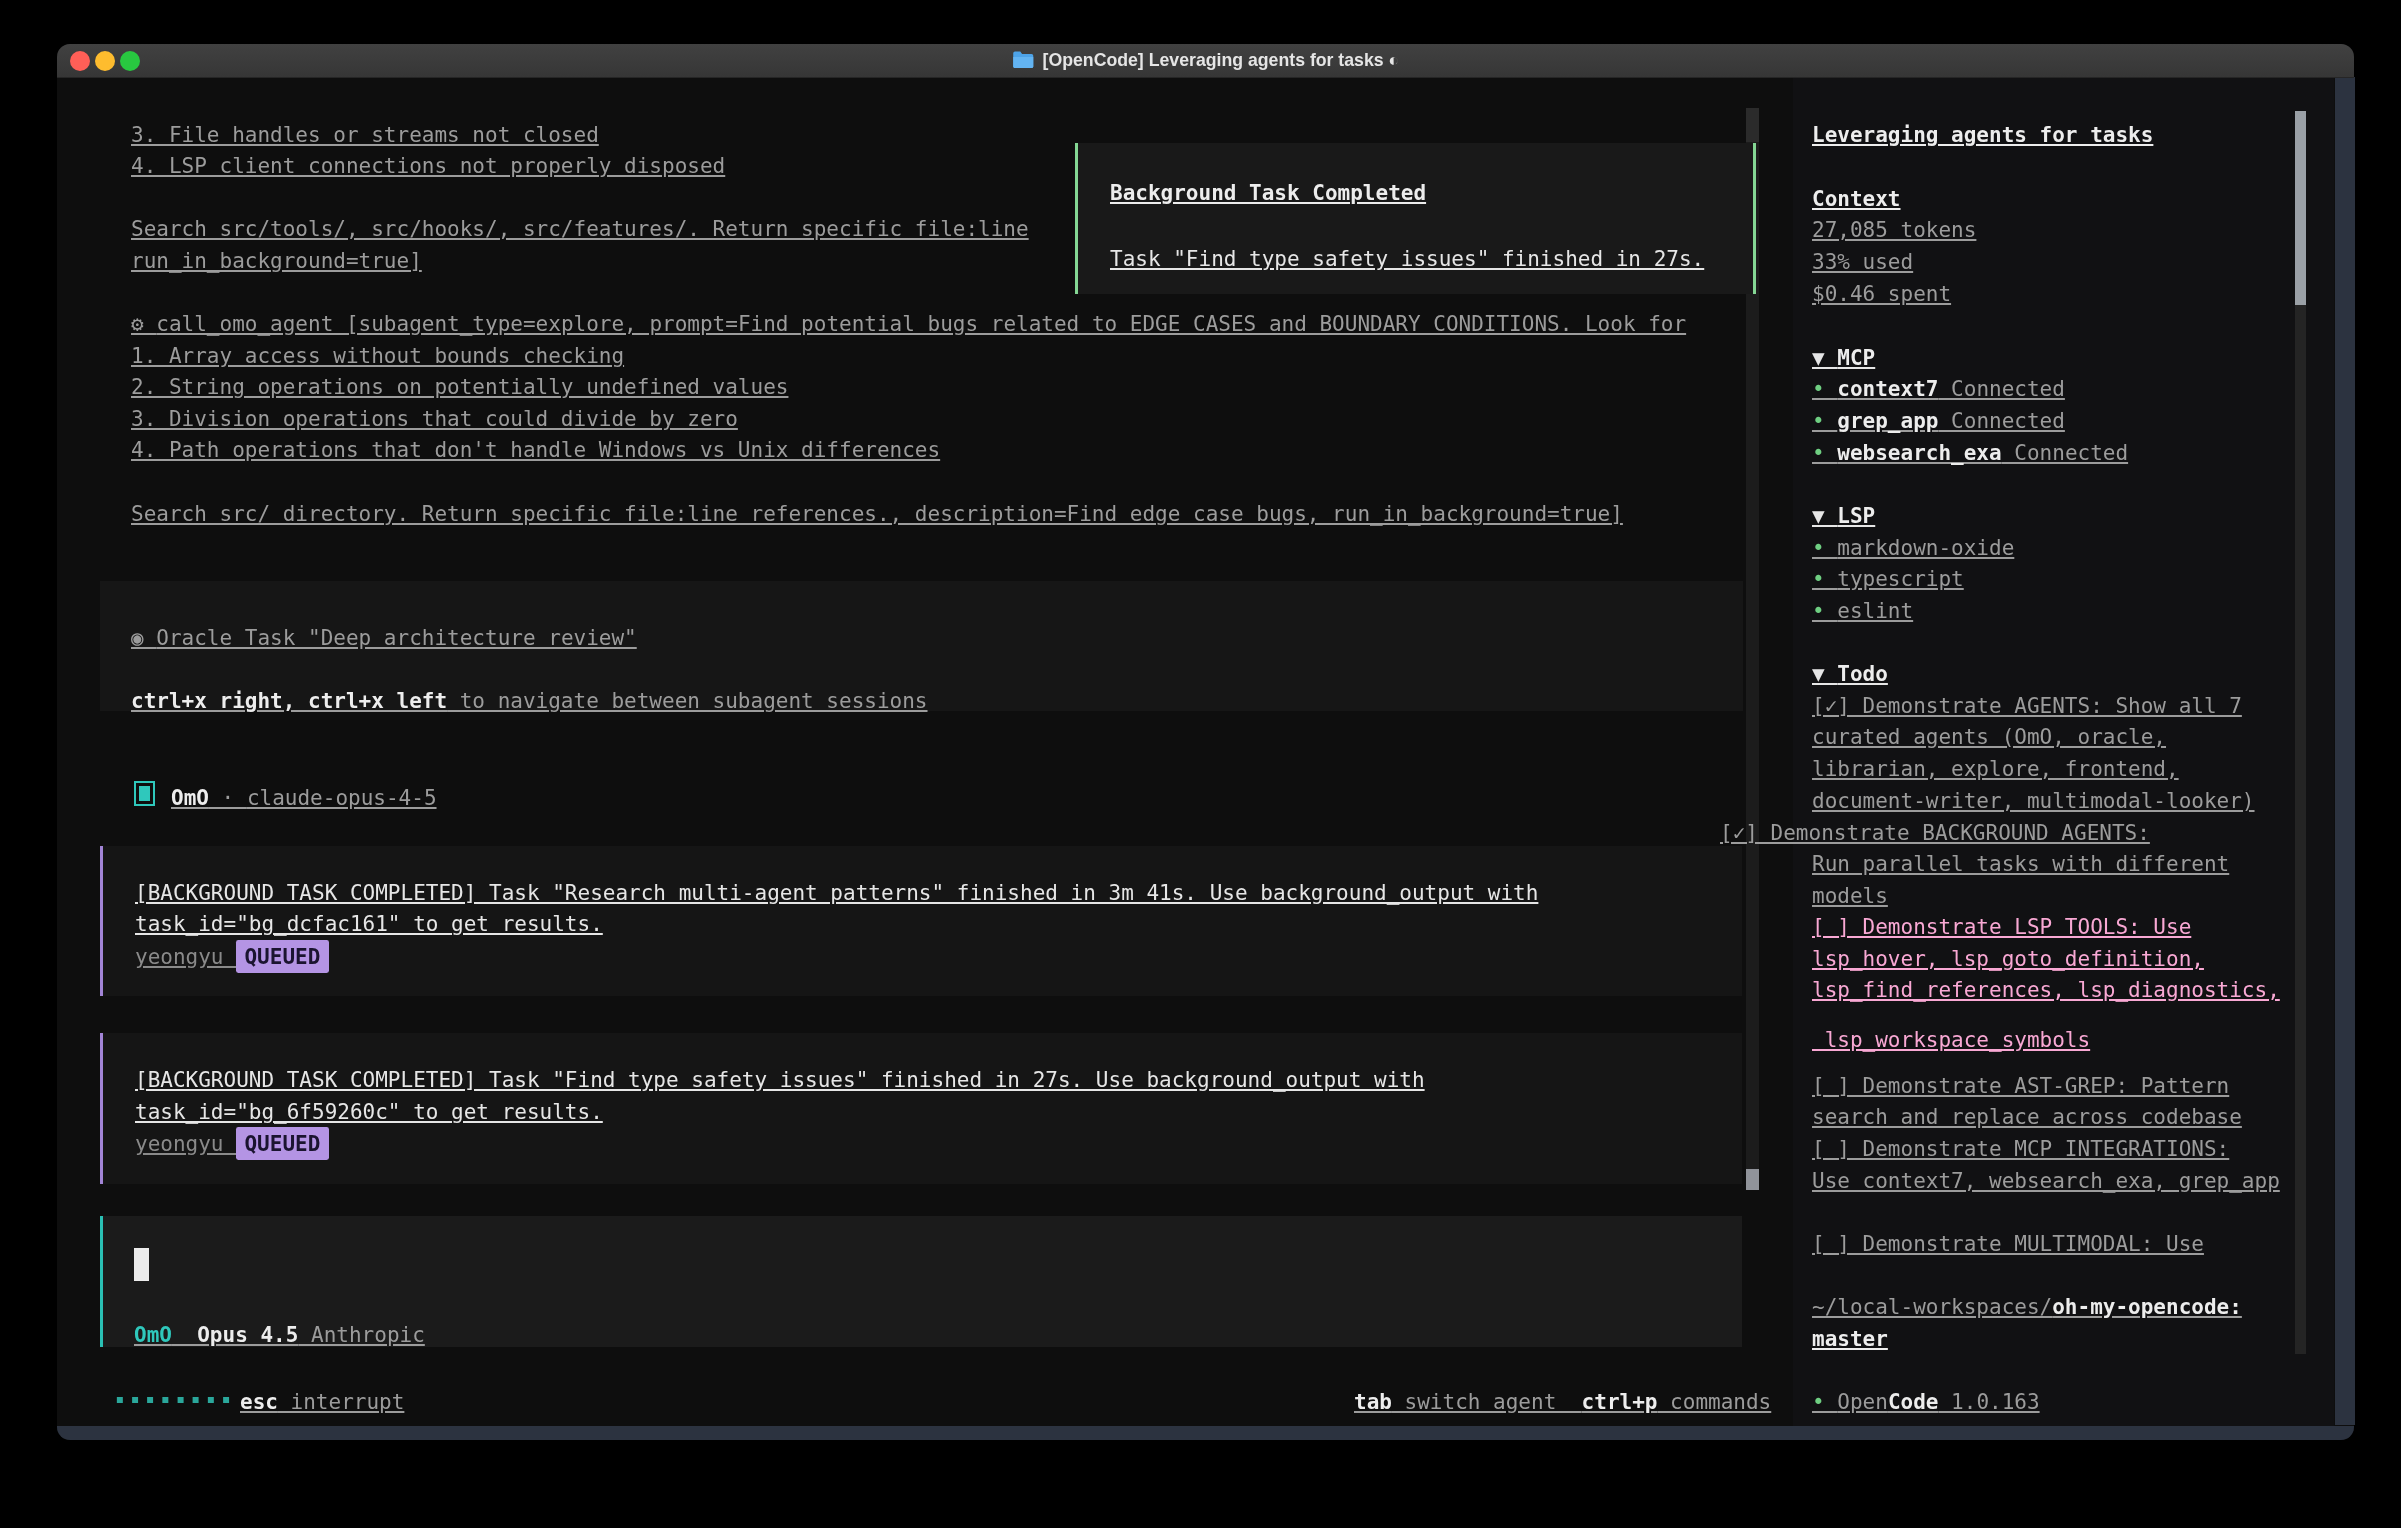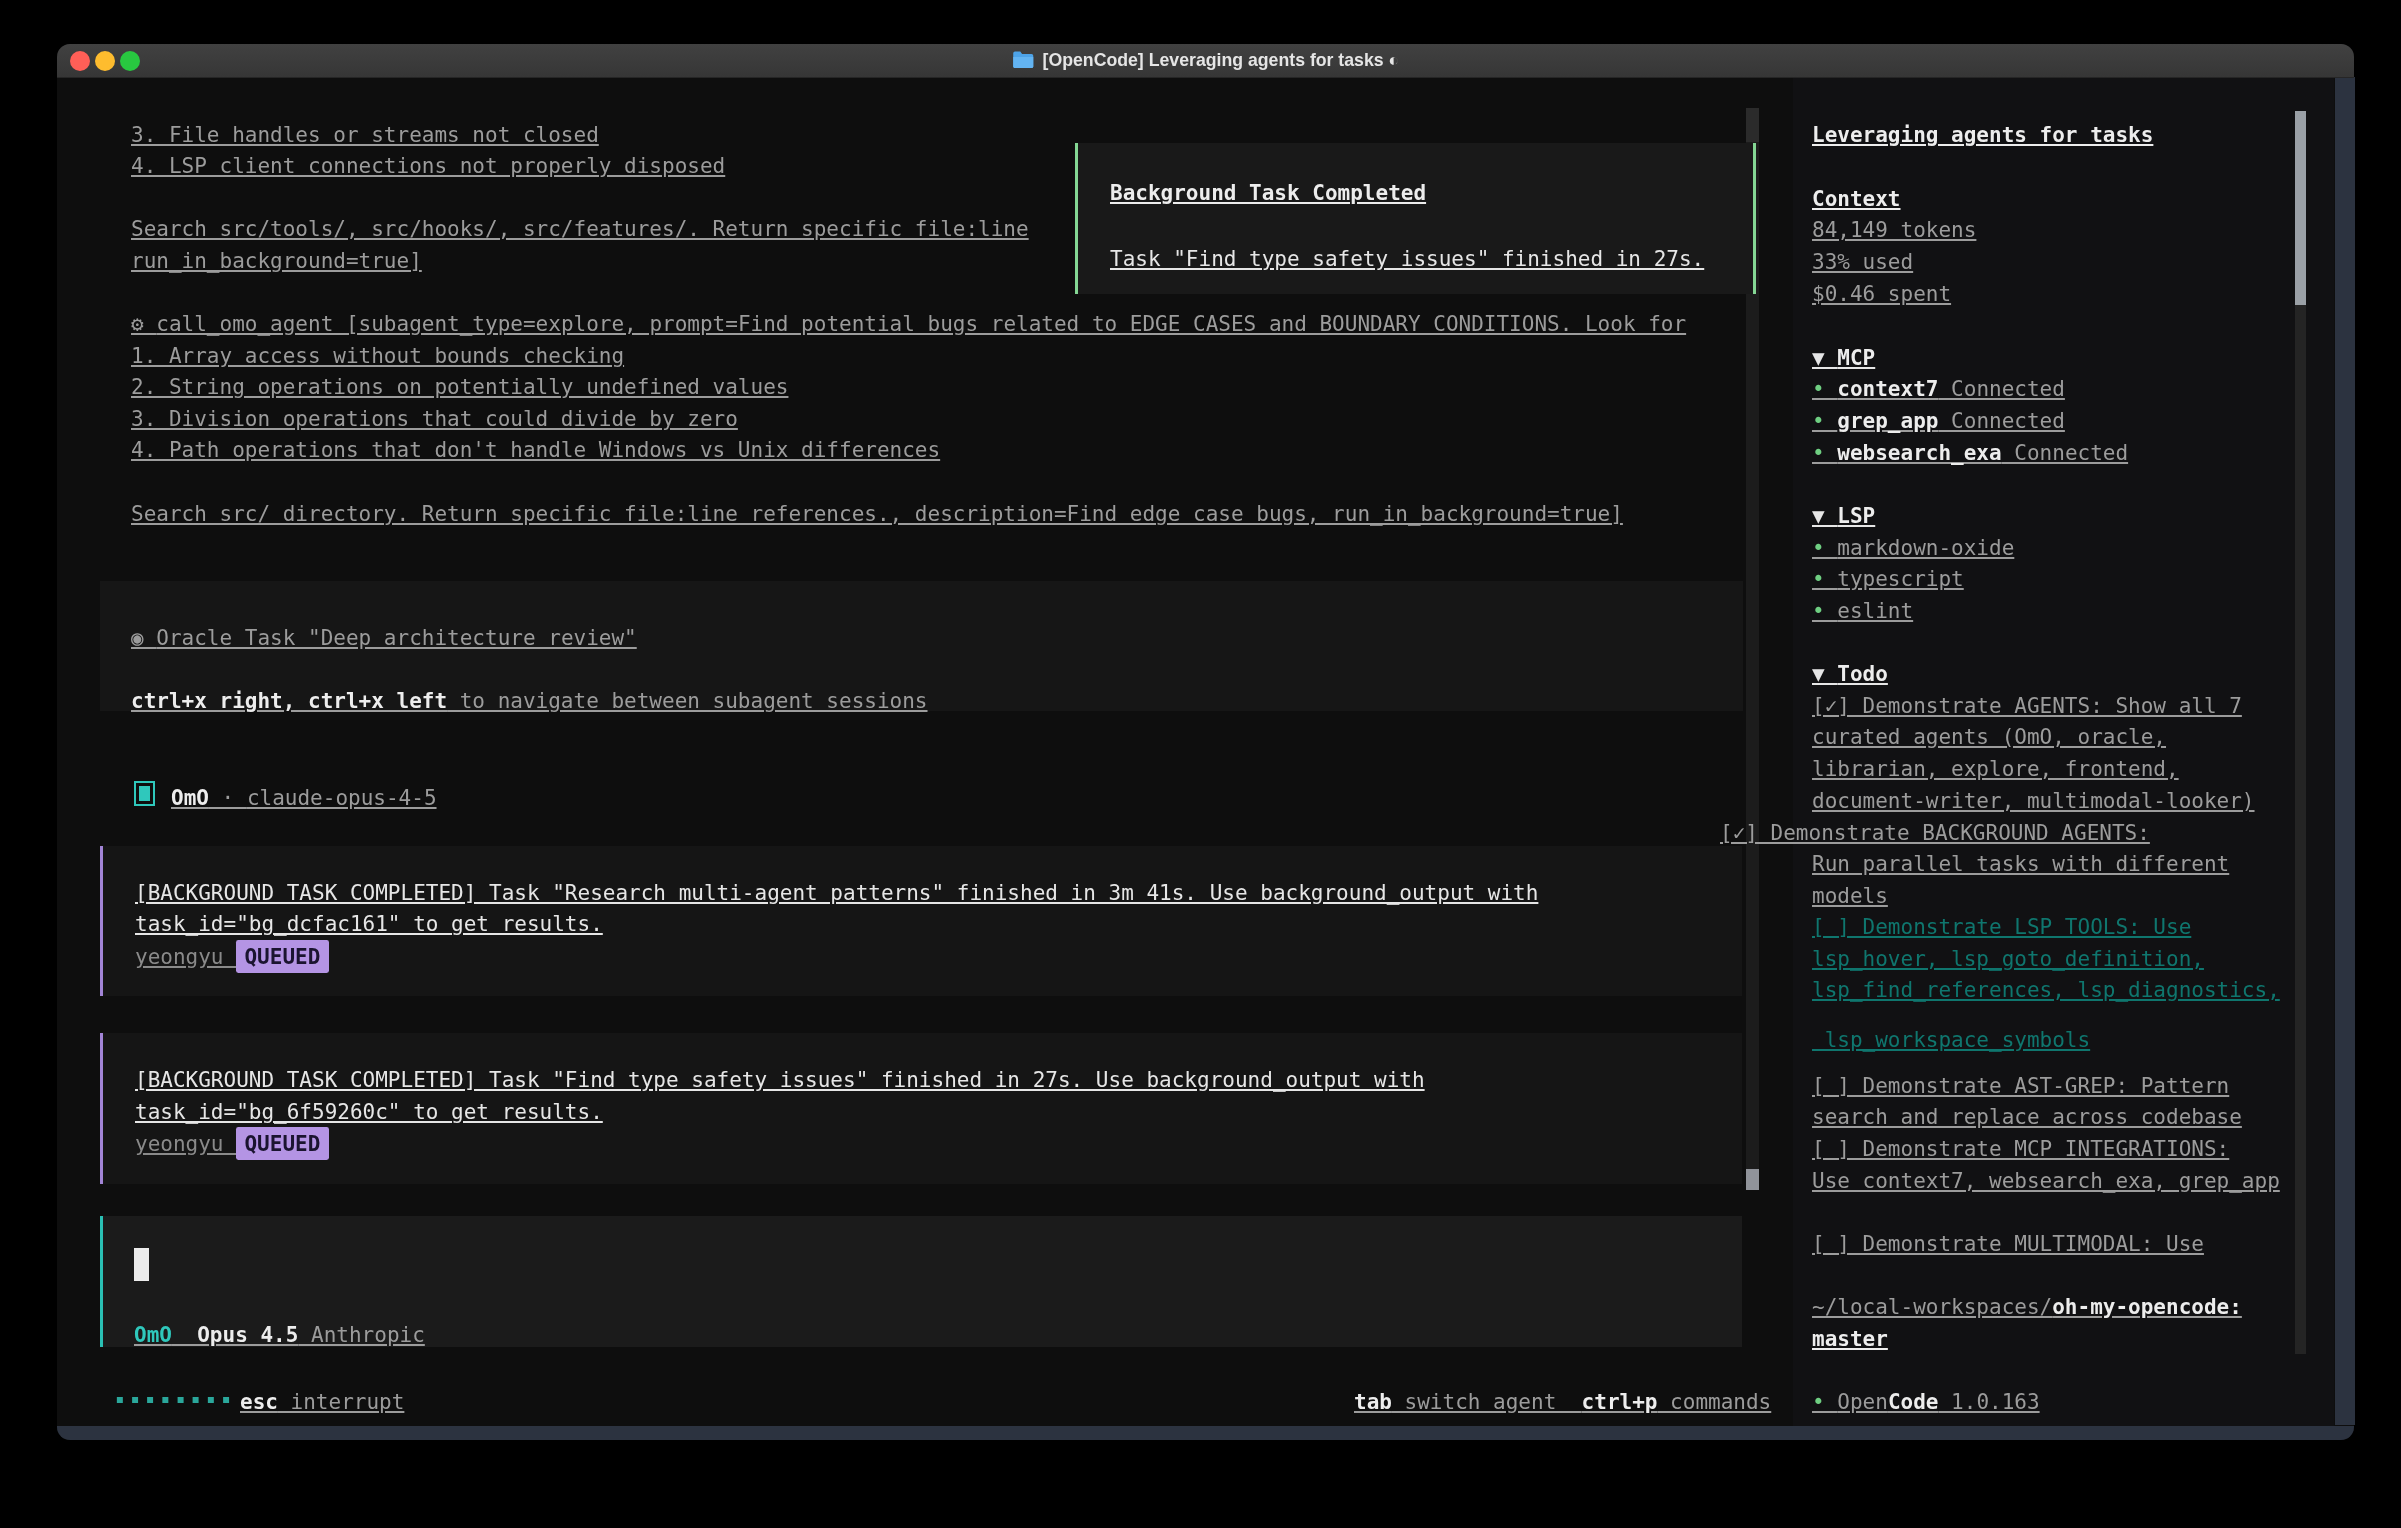--- a/index.html
+++ b/index.html
@@ -2,21 +2,21 @@
 <html style="font-size:9.5px"><head>
 <meta charset="utf-8">
 <style>
   html,body{margin:0;padding:0;background:#000;}
   body{width:2401px;height:1528px;position:relative;overflow:hidden;font-family:"DejaVu Sans Mono",monospace;}
   .abs{position:absolute;}
   .mono{position:absolute;font:21px/32px "DejaVu Sans Mono",monospace;color:#9c9c9c;white-space:pre;text-decoration:underline;}
   .w{color:#e6e6e6;}
   .wb{color:#ededed;font-weight:bold;}
   .dim{color:#8a8a8a;}
-  .grn{color:#0f766e;}
+  .grn{color:#f9a8d4;}
   .cyn{color:#2fc8bc;}
   .gbul{color:#6fcf82;}
   #window{left:57px;top:44px;width:2297px;height:1396px;background:#0e0e0e;border-radius:13px;}
   #titlebar{left:57px;top:44px;width:2297px;height:33px;background:linear-gradient(#414141,#363636);border-radius:13px 13px 0 0;border-bottom:0.6px solid #262626;}
   #title-wrap{left:57px;top:44px;width:2297px;height:33px;display:flex;align-items:center;justify-content:center;gap:8.3px;}
   #title-text{font:bold 17.7px "Liberation Sans",sans-serif;color:#e5e5e5;}
   .tl{width:20px;height:20px;border-radius:50%;top:51px;}
   #tl-close{left:70px;background:#ff5f57;}
   #tl-min{left:95px;background:#febc2e;}
   #tl-max{left:120px;background:#28c840;}
@@ -106,21 +106,21 @@
 <div class="abs" id="spinner">▪▪▪▪▪▪▪▪</div>
 <div class="mono" style="left:240px;top:1386px"><span class="wb">esc</span><span> interrupt</span></div>
 <div class="mono" style="left:1354px;top:1386px"><span class="wb">tab</span><span> switch agent  </span><span class="wb">ctrl+p</span><span> commands</span></div>
 
 <div class="abs sbtrack-side"></div>
 <div class="abs sbthumb-side"></div>
 
 <div class="mono wb" style="left:1812px;top:119px">Leveraging agents for tasks</div>
 
 <div class="mono wb" style="left:1812px;top:183px">Context</div>
-<div class="mono" style="left:1812px;top:214px">84,149 tokens</div>
+<div class="mono" style="left:1812px;top:214px">27,085 tokens</div>
 <div class="mono" style="left:1812px;top:246px">33% used</div>
 <div class="mono" style="left:1812px;top:278px">$0.46 spent</div>
 
 <div class="mono w" style="left:1812px;top:342px"><span>▼ </span><span class="wb">MCP</span></div>
 <div class="mono" style="left:1812px;top:373px"><span class="gbul">• </span><span class="wb">context7</span><span> Connected</span></div>
 <div class="mono" style="left:1812px;top:405px"><span class="gbul">• </span><span class="wb">grep_app</span><span> Connected</span></div>
 <div class="mono" style="left:1812px;top:437px"><span class="gbul">• </span><span class="wb">websearch_exa</span><span> Connected</span></div>
 
 <div class="mono w" style="left:1812px;top:500px"><span>▼ </span><span class="wb">LSP</span></div>
 <div class="mono" style="left:1812px;top:532px"><span class="gbul">• </span><span>markdown-oxide</span></div>

